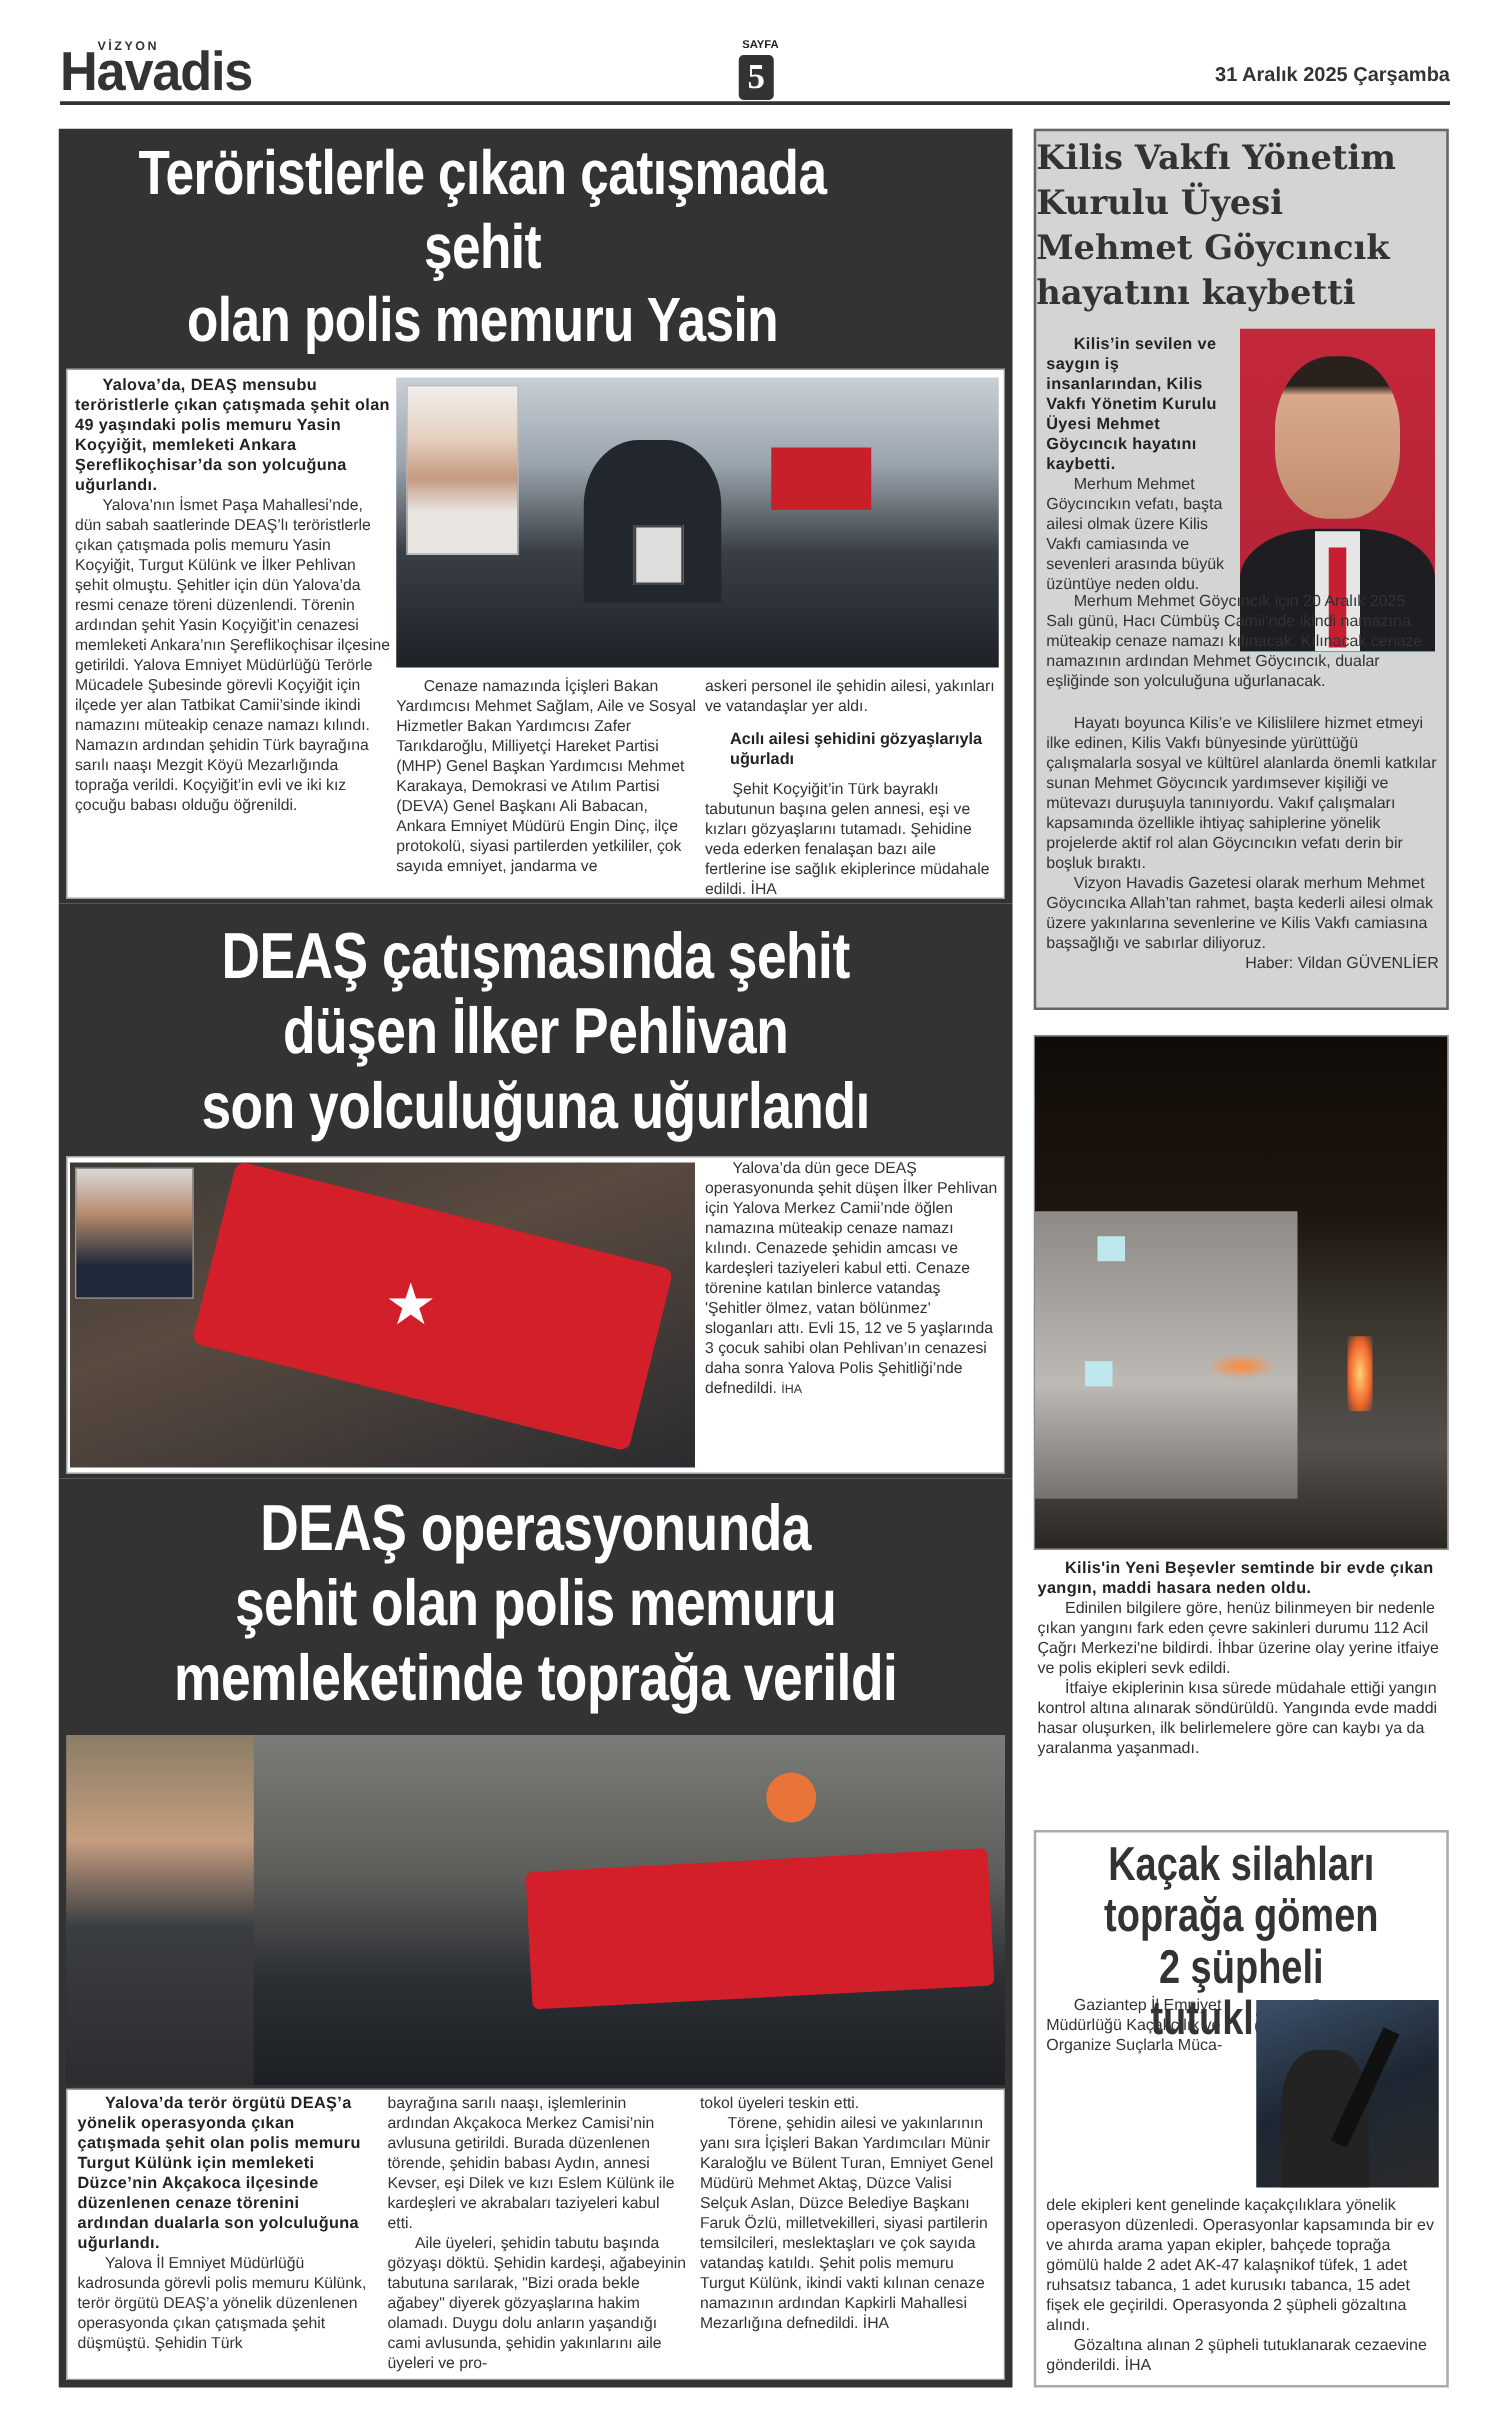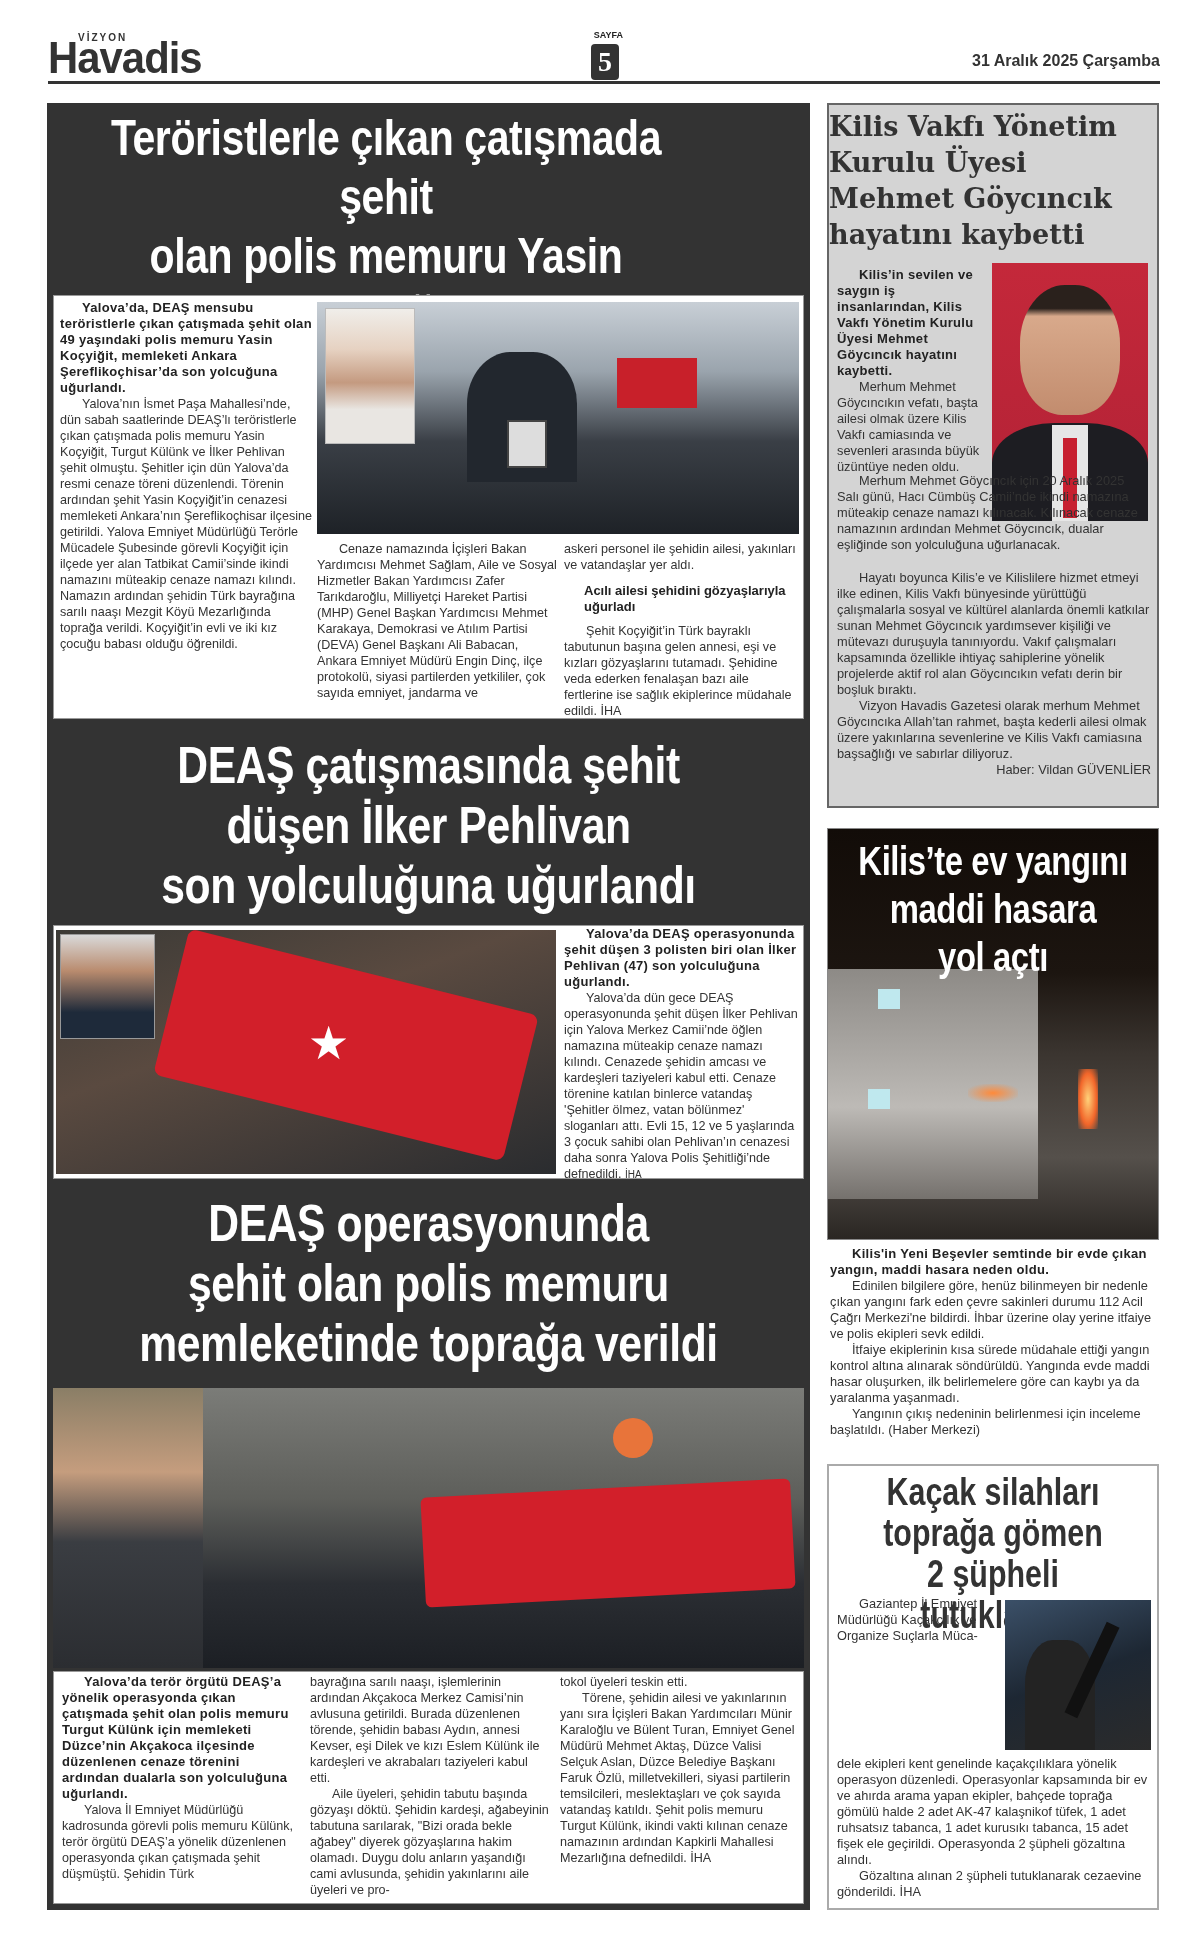--- a/index.html
+++ b/index.html
@@ -73,21 +73,20 @@
     <div class="headline-white" style="font-size:52px;line-height:60px">düşen İlker Pehlivan</div>
     <div class="headline-white" style="font-size:52px;line-height:60px">son yolculuğuna uğurlandı</div>
   </div>
   <div class="abs wbox" style="left:6px;top:202px;width:751px;height:254px">
     <div class="photo" style="left:2px;top:4px;width:500px;height:244px;background:linear-gradient(160deg,#3b3a36 0%,#5a4a40 40%,#2a2c2f 100%)">
       <div class="abs" style="left:110px;top:40px;width:360px;height:150px;background:#d21f2a;transform:rotate(14deg);border-radius:8px"></div>
       <div class="abs" style="left:252px;top:90px;color:#fff;font-size:46px;line-height:46px">★</div>
       <div class="abs" style="left:4px;top:4px;width:95px;height:105px;background:linear-gradient(180deg,#d9d9d9 0%,#b98b6e 35%,#1e2a3a 75%);border:1px solid #999"></div>
     </div>
     <div class="abs body-text" style="left:510px;top:0;width:236px">
-      <p class="lead">Yalova’da DEAŞ operasyonunda şehit düşen 3 polisten biri olan İlker Pehlivan (47) son yolculuğuna uğurlandı.</p>
       <p><span>Yalova’da dün gece DEAŞ operasyonunda şehit düşen İlker Pehlivan için Yalova Merkez Camii’nde öğlen namazına müteakip cenaze namazı kılındı. Cenazede şehidin amcası ve kardeşleri taziyeleri kabul etti. Cenaze törenine katılan binlerce vatandaş 'Şehitler ölmez, vatan bölünmez' sloganları attı. Evli 15, 12 ve 5 yaşlarında 3 çocuk sahibi olan Pehlivan’ın cenazesi daha sonra Yalova Polis Şehitliği’nde defnedildi.</span> <span style="font-size:10px">İHA</span></p>
     </div>
   </div>
 </div>
 
 <div class="abs dark" style="left:47px;top:1183px;width:763px;height:727px">
   <div class="abs" style="left:0;top:10px;width:763px">
     <div class="headline-white" style="font-size:52px;line-height:60px">DEAŞ operasyonunda</div>
     <div class="headline-white" style="font-size:52px;line-height:60px">şehit olan polis memuru</div>
     <div class="headline-white" style="font-size:52px;line-height:60px">memleketinde toprağa verildi</div>
@@ -139,31 +138,25 @@
     <p class="credit">Haber: Vildan GÜVENLİER</p>
   </div>
 </div>
 
 <div class="abs" style="left:827px;top:828px;width:332px;height:412px;background:linear-gradient(180deg,#120c08 0%,#1c1510 35%,#3b3530 55%,#55504b 80%,#2a2622 100%);border:1px solid #888">
   <div class="abs" style="left:0;top:140px;width:210px;height:230px;background:linear-gradient(180deg,#8d8a86 0%,#bdbab6 60%,#75716d 100%)"></div>
   <div class="abs" style="left:50px;top:160px;width:22px;height:20px;background:#bfe8ee"></div>
   <div class="abs" style="left:40px;top:260px;width:22px;height:20px;background:#bfe8ee"></div>
   <div class="abs" style="left:250px;top:240px;width:20px;height:60px;background:radial-gradient(ellipse,#ffd27a 0%,#f2662a 60%,rgba(0,0,0,0) 100%)"></div>
   <div class="abs" style="left:140px;top:255px;width:50px;height:18px;background:radial-gradient(ellipse,#ff8a3a 0%,rgba(0,0,0,0) 80%)"></div>
-  <div class="abs" style="left:0;top:8px;width:330px">
-    <div class="headline-white" style="font-size:40px;line-height:48px">Kilis’te ev yangını</div>
-    <div class="headline-white" style="font-size:40px;line-height:48px">maddi hasara</div>
-    <div class="headline-white" style="font-size:40px;line-height:48px">yol açtı</div>
-  </div>
 </div>
 <div class="abs body-text" style="left:830px;top:1246px;width:328px;font-size:12.8px">
   <p class="lead">Kilis'in Yeni Beşevler semtinde bir evde çıkan yangın, maddi hasara neden oldu.</p>
   <p>Edinilen bilgilere göre, henüz bilinmeyen bir nedenle çıkan yangını fark eden çevre sakinleri durumu 112 Acil Çağrı Merkezi'ne bildirdi. İhbar üzerine olay yerine itfaiye ve polis ekipleri sevk edildi.</p>
   <p>İtfaiye ekiplerinin kısa sürede müdahale ettiği yangın kontrol altına alınarak söndürüldü. Yangında evde maddi hasar oluşurken, ilk belirlemelere göre can kaybı ya da yaralanma yaşanmadı.</p>
-  <p>Yangının çıkış nedeninin belirlenmesi için inceleme başlatıldı. (Haber Merkezi)</p>
 </div>
 
 <div class="abs" style="left:827px;top:1464px;width:332px;height:446px;border:2px solid #aaa;background:#fff">
   <div class="abs" style="left:0;top:6px;width:328px">
     <div class="cond-head" style="font-size:38px;line-height:41px">Kaçak silahları</div>
     <div class="cond-head" style="font-size:38px;line-height:41px">toprağa gömen</div>
     <div class="cond-head" style="font-size:38px;line-height:41px">2 şüpheli tutuklandı</div>
   </div>
   <div class="photo" style="left:176px;top:134px;width:146px;height:150px;background:linear-gradient(160deg,#3b5068 0%,#1d2733 50%,#2b2b2b 100%)">
     <div class="abs" style="left:20px;top:40px;width:70px;height:110px;background:#232323;border-radius:40% 40% 0 0"></div>

